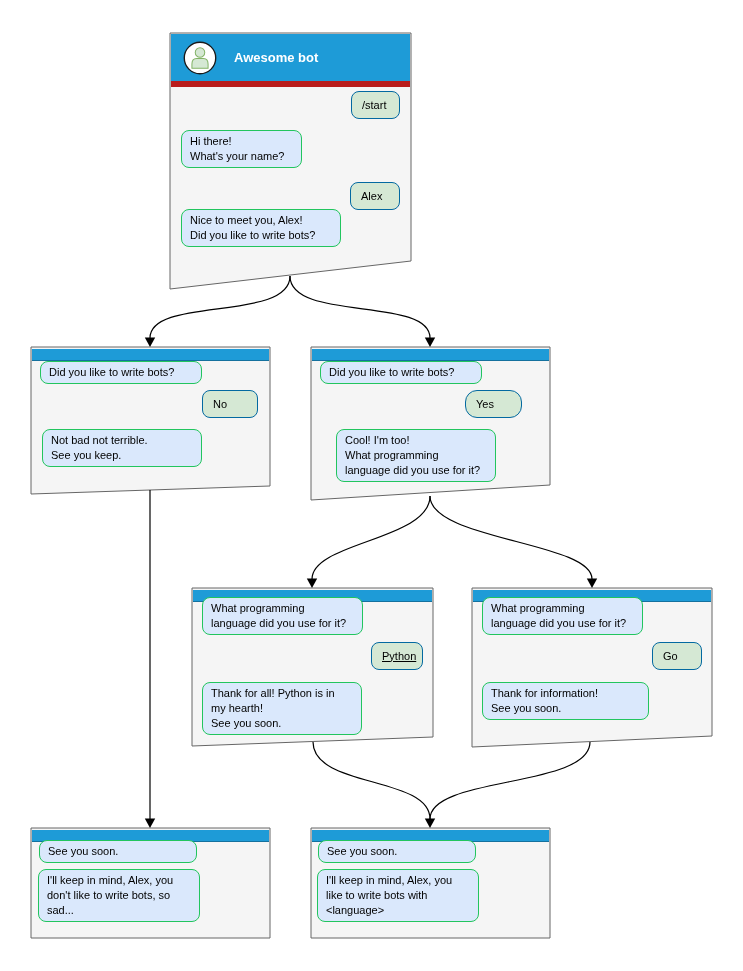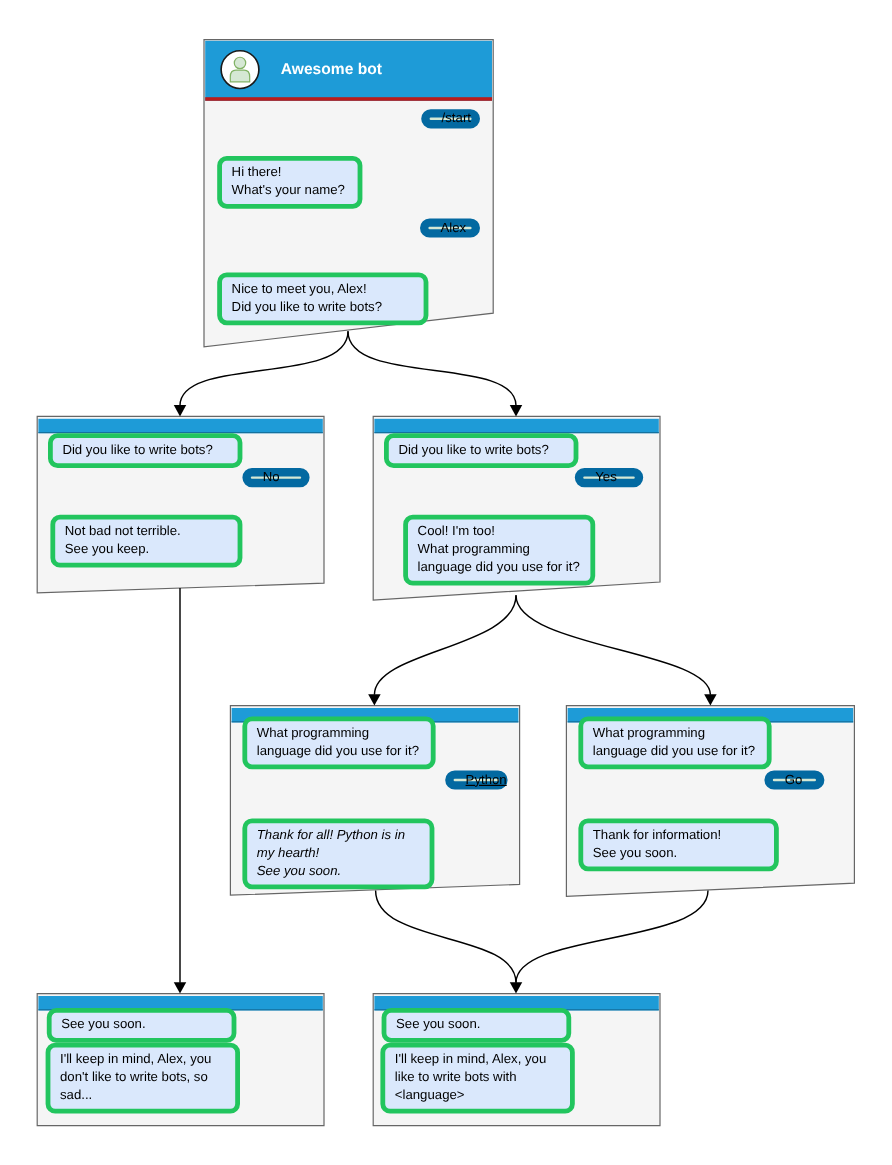--- a/index.html
+++ b/index.html
@@ -3,29 +3,29 @@
 <meta charset="utf-8">
 <style>
   html,body{margin:0;padding:0;}
   body{
     width:743px;height:971px;position:relative;background:#ffffff;
     font-family:"Liberation Sans","DejaVu Sans",sans-serif;color:#000;
     overflow:hidden;
   }
   svg.layer{position:absolute;left:0;top:0;z-index:0;}
   .win{position:absolute;z-index:1;}
-  .hdr{position:absolute;left:1px;top:1px;background:#1E9BD7;border-bottom:3px solid #b91c1c;
+  .hdr{position:absolute;left:1px;top:1px;background:#1E9BD7;border-bottom:6px solid #b91c1c;
        display:flex;align-items:center;}
   .strip{position:absolute;background:#1E9BD7;border-bottom:1px solid #14719e;}
   .avatar{width:34px;height:34px;margin-left:12px;flex:0 0 auto;}
   .title{color:#ffffff;font-weight:bold;font-size:13px;margin-left:17px;white-space:nowrap;}
   .msg{position:absolute;font-size:11px;line-height:15px;border-radius:8px;
        white-space:pre-line;box-sizing:border-box;}
-  .bot{background:#DAE8FC;border:4px solid #22c55e;padding:3px 8px;}
-  .user{background:#D5E8D4;border:7px solid #0369a1;padding:0 10px;height:16px;
+  .bot{background:#DAE8FC;border:1px solid #22c55e;padding:3px 8px;}
+  .user{background:#D5E8D4;border:1px solid #0369a1;padding:0 10px;height:28px;
         display:flex;align-items:center;}
 </style>
 </head>
 <body>
 
 <svg class="layer" width="743" height="971" viewBox="0 0 743 971">
 
   <polygon points="170,33 411,33 411,261 170,289" fill="#F5F5F5" stroke="#666666" stroke-width="1"></polygon>
   <polygon points="31,347 270,347 270,486 31,494" fill="#F5F5F5" stroke="#666666" stroke-width="1"></polygon>
   <polygon points="311,347 550,347 550,485 311,500" fill="#F5F5F5" stroke="#666666" stroke-width="1"></polygon>
@@ -60,56 +60,56 @@
       <circle cx="20" cy="20" r="18.5" fill="#ffffff" stroke="#1a1a1a" stroke-width="1.6"></circle>
       <circle cx="20" cy="13.5" r="5.6" fill="#D5E8D4" stroke="#82B366" stroke-width="1.2"></circle>
       <path d="M10.5 32 L10.5 27 Q10.5 20.5 16 20.5 L24 20.5 Q29.5 20.5 29.5 27 L29.5 32 Z" fill="#D5E8D4" stroke="#82B366" stroke-width="1.2"></path>
     </svg>
     <span class="title">Awesome bot</span>
   </div>
   <div class="msg user" style="left:181px;top:58px;width:49px;">/start</div>
   <div class="msg bot" style="left:11px;top:97px;width:121px;">Hi there!
 What's your name?</div>
   <div class="msg user" style="left:180px;top:149px;width:50px;">Alex</div>
-  <div class="msg bot" style="left:11px;top:194px;width:176px;">Nice to meet you, Alex!
+  <div class="msg bot" style="left:11px;top:176px;width:160px;">Nice to meet you, Alex!
 Did you like to write bots?</div>
 </div>
 
 <div class="win" style="left:31px;top:347px;width:239px;height:147px;">
   <div class="strip" style="left:1px;top:2px;width:237px;height:11px;"></div>
   <div class="msg bot" style="left:9px;top:14px;width:162px;">Did you like to write bots?</div>
   <div class="msg user" style="left:171px;top:43px;width:56px;text-align:right;">No</div>
   <div class="msg bot" style="left:11px;top:82px;width:160px;">Not bad not terrible.
 See you keep.</div>
 </div>
 
 <div class="win" style="left:311px;top:347px;width:239px;height:153px;">
   <div class="strip" style="left:1px;top:2px;width:237px;height:11px;"></div>
   <div class="msg bot" style="left:9px;top:14px;width:162px;">Did you like to write bots?</div>
-  <div class="msg user" style="left:168px;top:43px;width:57px;">Yes</div>
+  <div class="msg user" style="left:154px;top:43px;width:57px;border-radius:12px;">Yes</div>
   <div class="msg bot" style="left:9px;top:82px;width:160px;margin-left:16px;">Cool! I'm too!
 What programming
 language did you use for it?</div>
 </div>
 
 <div class="win" style="left:192px;top:588px;width:241px;height:158px;">
   <div class="strip" style="left:1px;top:2px;width:239px;height:11px;"></div>
   <div class="msg bot" style="left:10px;top:9px;width:161px;">What programming
 language did you use for it?</div>
   <div class="msg user" style="left:179px;top:54px;width:52px;text-decoration:underline;">Python</div>
-  <div class="msg bot" style="left:10px;top:94px;width:160px;font-style:italic;">Thank for all! Python is in
+  <div class="msg bot" style="left:10px;top:94px;width:160px;">Thank for all! Python is in
 my hearth!
 See you soon.</div>
 </div>
 
 <div class="win" style="left:472px;top:588px;width:240px;height:159px;">
   <div class="strip" style="left:1px;top:2px;width:238px;height:11px;"></div>
   <div class="msg bot" style="left:10px;top:9px;width:161px;">What programming
 language did you use for it?</div>
-  <div class="msg user" style="left:165px;top:54px;width:50px;">Go</div>
+  <div class="msg user" style="left:180px;top:54px;width:50px;">Go</div>
   <div class="msg bot" style="left:10px;top:94px;width:167px;">Thank for information!
 See you soon.</div>
 </div>
 
 <div class="win" style="left:31px;top:828px;width:239px;height:110px;">
   <div class="strip" style="left:1px;top:2px;width:237px;height:11px;"></div>
   <div class="msg bot" style="left:8px;top:12px;width:158px;">See you soon.</div>
   <div class="msg bot" style="left:7px;top:41px;width:162px;">I'll keep in mind, Alex, you
 don't like to write bots, so
 sad...</div>

